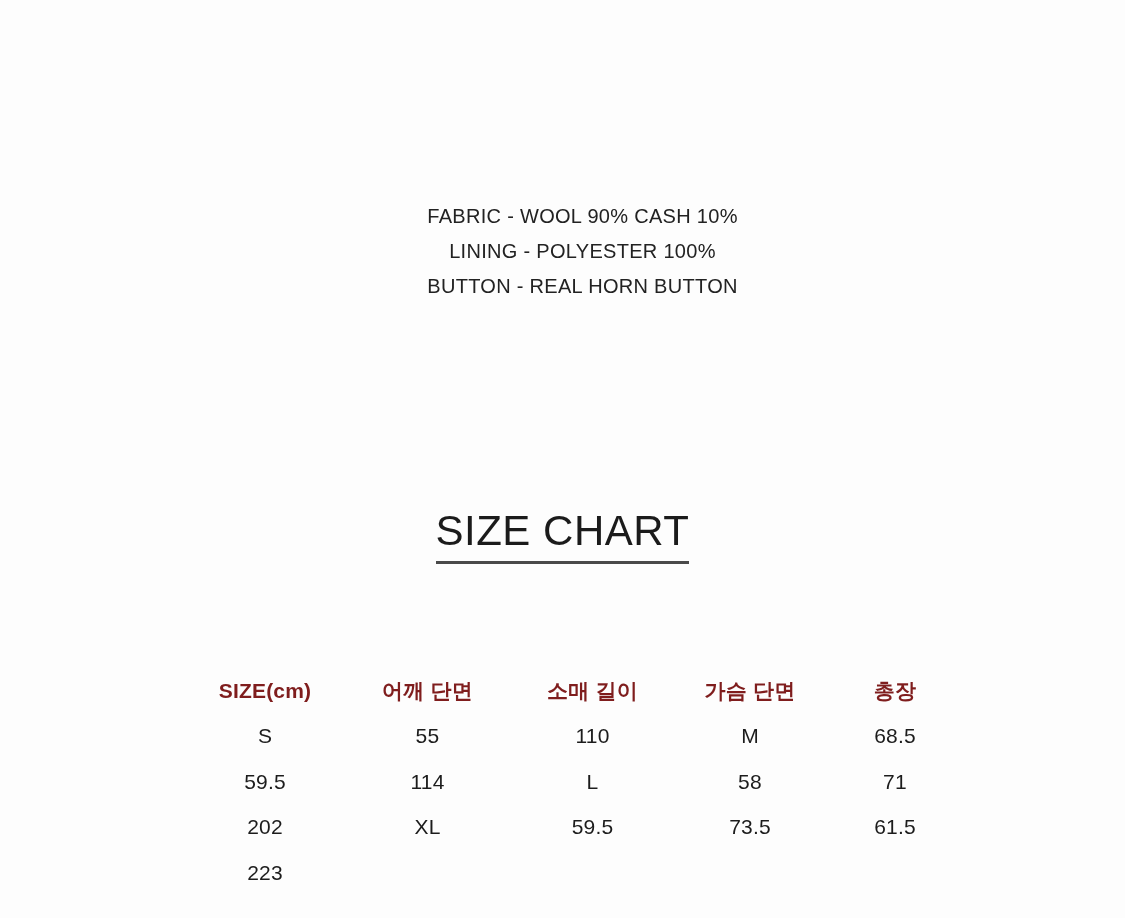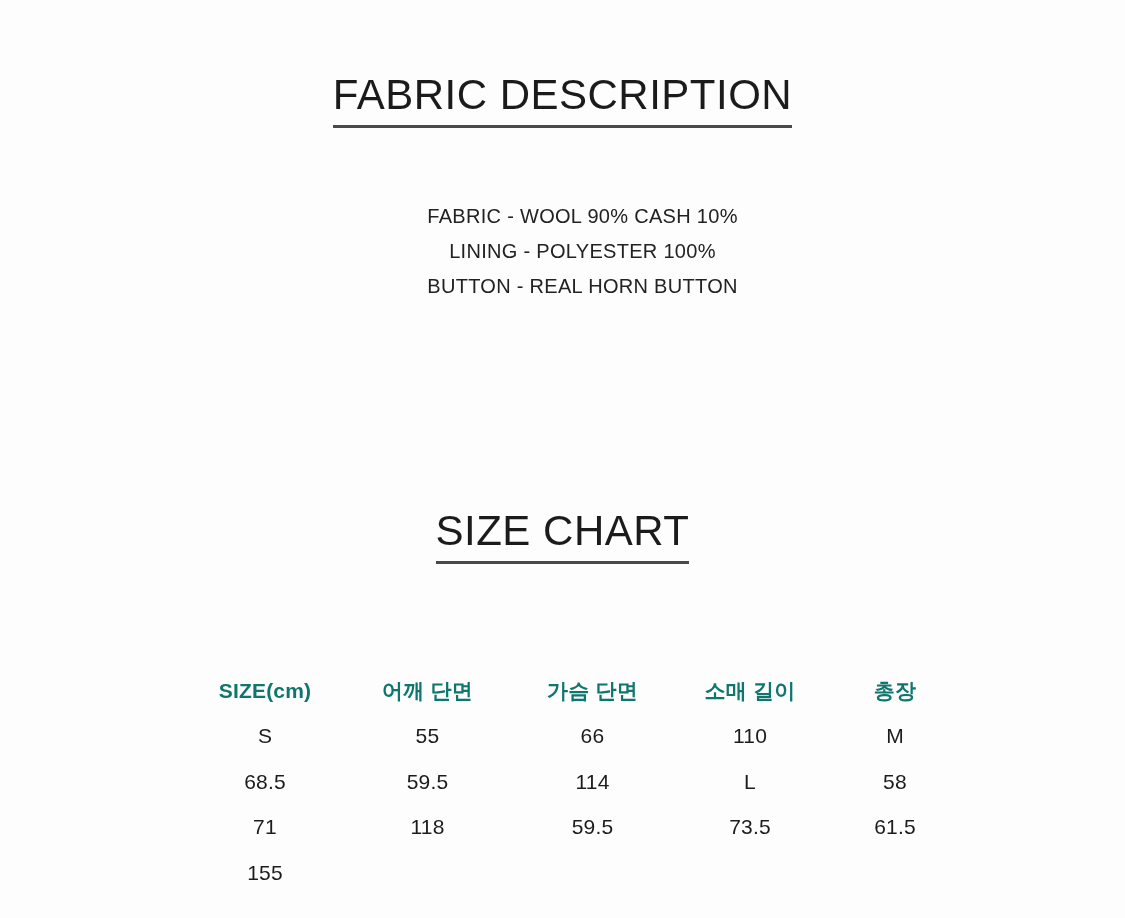--- a/index.html
+++ b/index.html
@@ -67,64 +67,61 @@
     display: flex;
     align-items: center;
     justify-content: center;
     font-size: 21px;
     color: #1c1c1c;
     letter-spacing: 0.2px;
   }
   .size-table .cell.header {
     font-weight: 600;
     font-size: 21px;
-    color: #0f766e;
+    color: #7f1d1d;
   }
 </style>
 </head>
 <body>
 
 <div class="page">
 
-  <div class="section-title-wrap fabric-title-wrap">
-    <h1 class="section-title">FABRIC DESCRIPTION</h1>
-  </div>
 
   <div class="fabric-specs">
     <div class="spec-line">FABRIC - WOOL 90% CASH 10%</div>
     <div class="spec-line">LINING - POLYESTER 100%</div>
     <div class="spec-line">BUTTON - REAL HORN BUTTON</div>
   </div>
 
   <div class="section-title-wrap size-title-wrap">
     <h1 class="section-title">SIZE CHART</h1>
   </div>
 
   <div class="size-table">
 
     <div class="cell header">SIZE(cm)</div>
     <div class="cell header">어깨 단면</div>
+    <div class="cell header">소매 길이</div>
     <div class="cell header">가슴 단면</div>
-    <div class="cell header">소매 길이</div>
     <div class="cell header">총장</div>
 
     <div class="cell">S</div>
     <div class="cell">55</div>
-    <div class="cell">66</div>
     <div class="cell">110</div>
 
     <div class="cell">M</div>
     <div class="cell">68.5</div>
     <div class="cell">59.5</div>
     <div class="cell">114</div>
 
     <div class="cell">L</div>
     <div class="cell">58</div>
     <div class="cell">71</div>
-    <div class="cell">118</div>
+    <div class="cell">202</div>
 
+    <div class="cell">XL</div>
     <div class="cell">59.5</div>
     <div class="cell">73.5</div>
     <div class="cell">61.5</div>
-    <div class="cell">155</div>
+    <div class="cell">223</div>
 
   </div>
 </div>
 
 </body></html>

